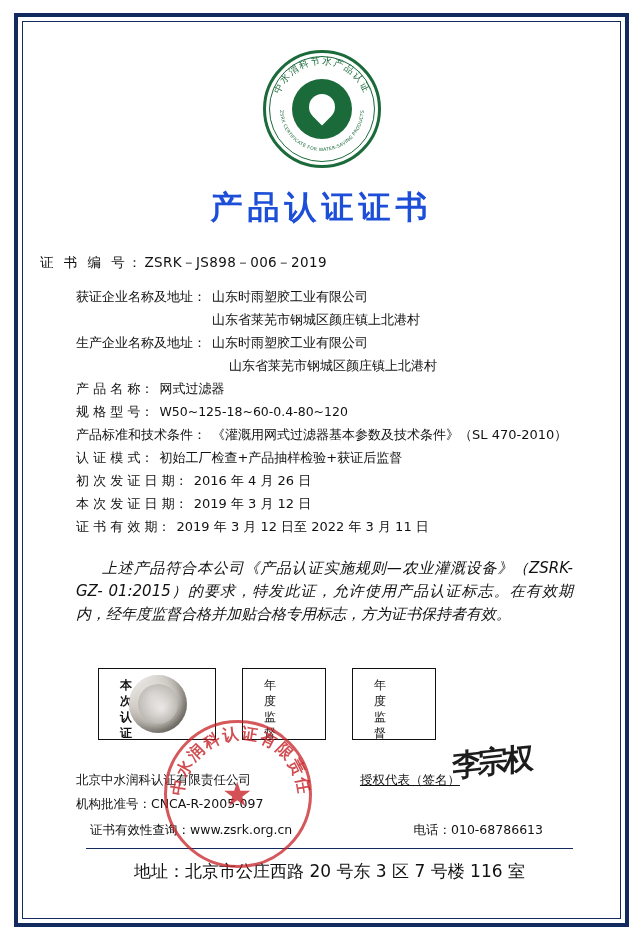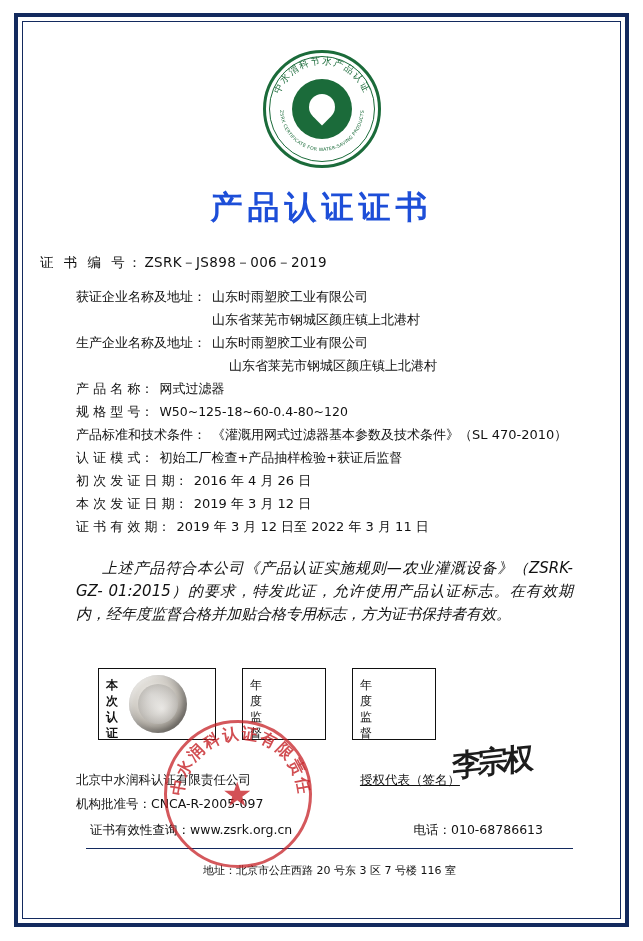--- a/index.html
+++ b/index.html
@@ -171,21 +171,21 @@
   }
   .box {
     width: 84px;
     height: 72px;
     border: 1px solid #111;
     position: relative;
     box-sizing: border-box;
   }
   .box .vlabel {
     position: absolute;
-    left: 7px;
+    left: 21px;
     top: 8px;
     width: 15px;
     font-size: 12px;
     line-height: 16px;
     font-weight: bold;
     color: #111;
   }
   .box .vlabel.thin { font-weight: normal; }
   .box.wide { width: 118px; }
   .medal {
@@ -266,21 +266,21 @@
     display: flex;
     justify-content: space-between;
     padding-left: 14px;
     padding-right: 40px;
     margin-top: 2px;
     font-size: 12.5px;
   }
   .addr-row {
     text-align: center;
     margin-top: 10px;
-    font-size: 11px;
+    font-size: 17px;
     border-top: 0;
   }
   .hr-line {
     margin: 6px 10px 0 10px;
     border-top: 1px solid #132a5e;
   }
 </style>
 </head>
 <body>
 

